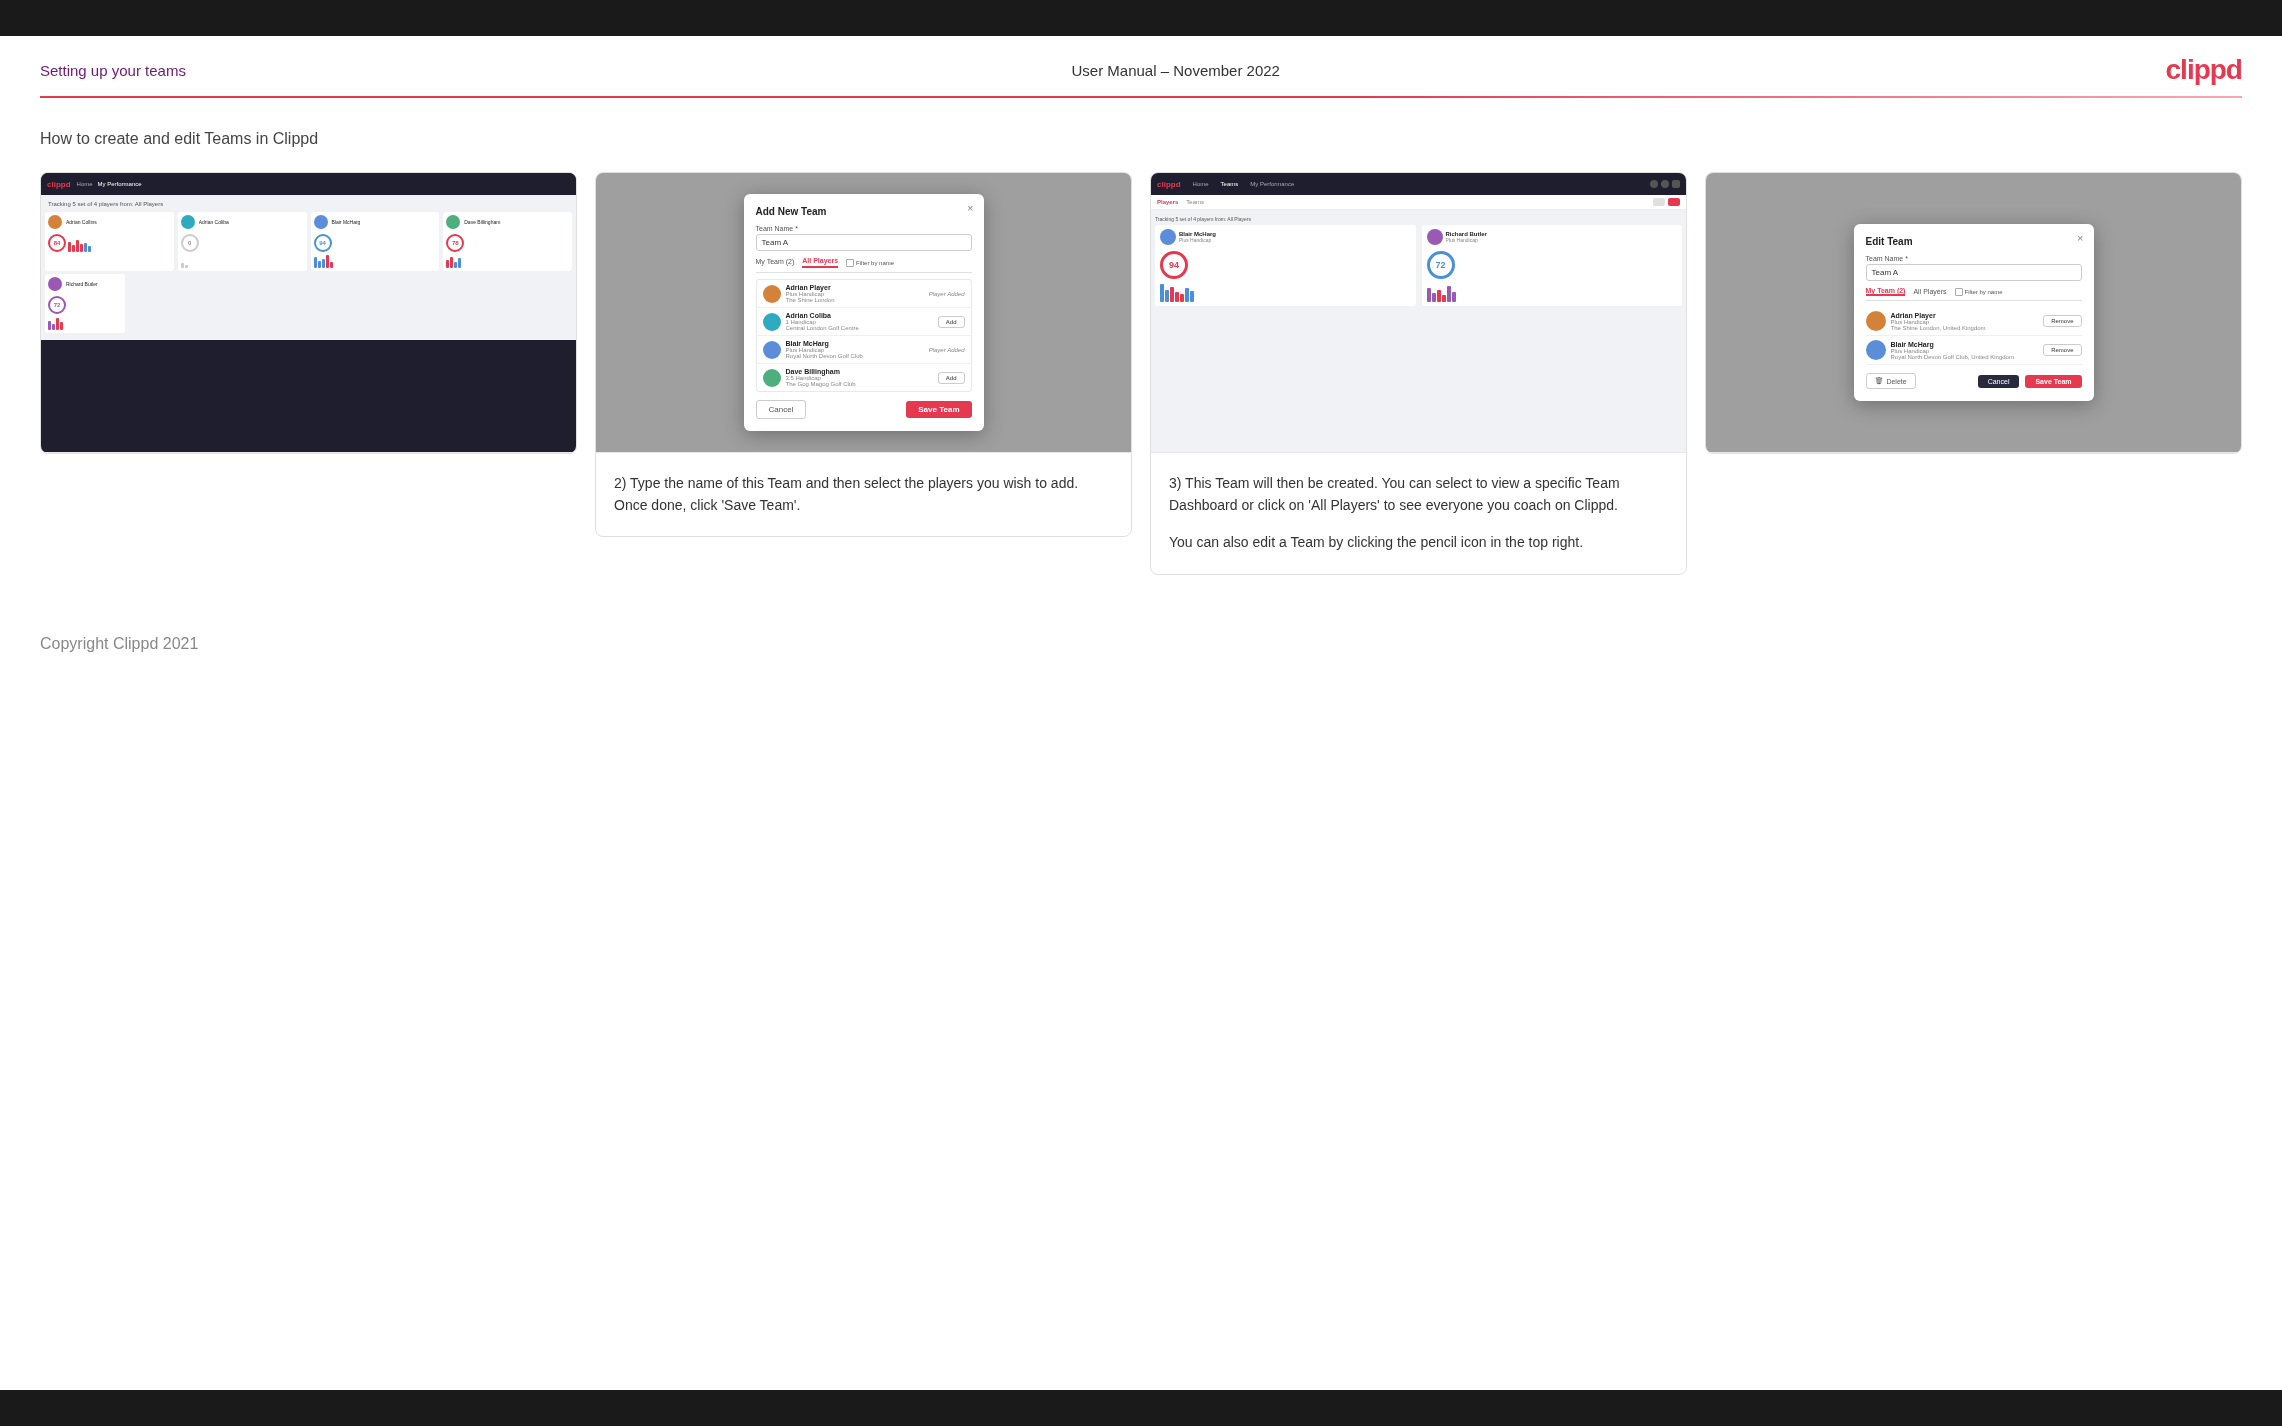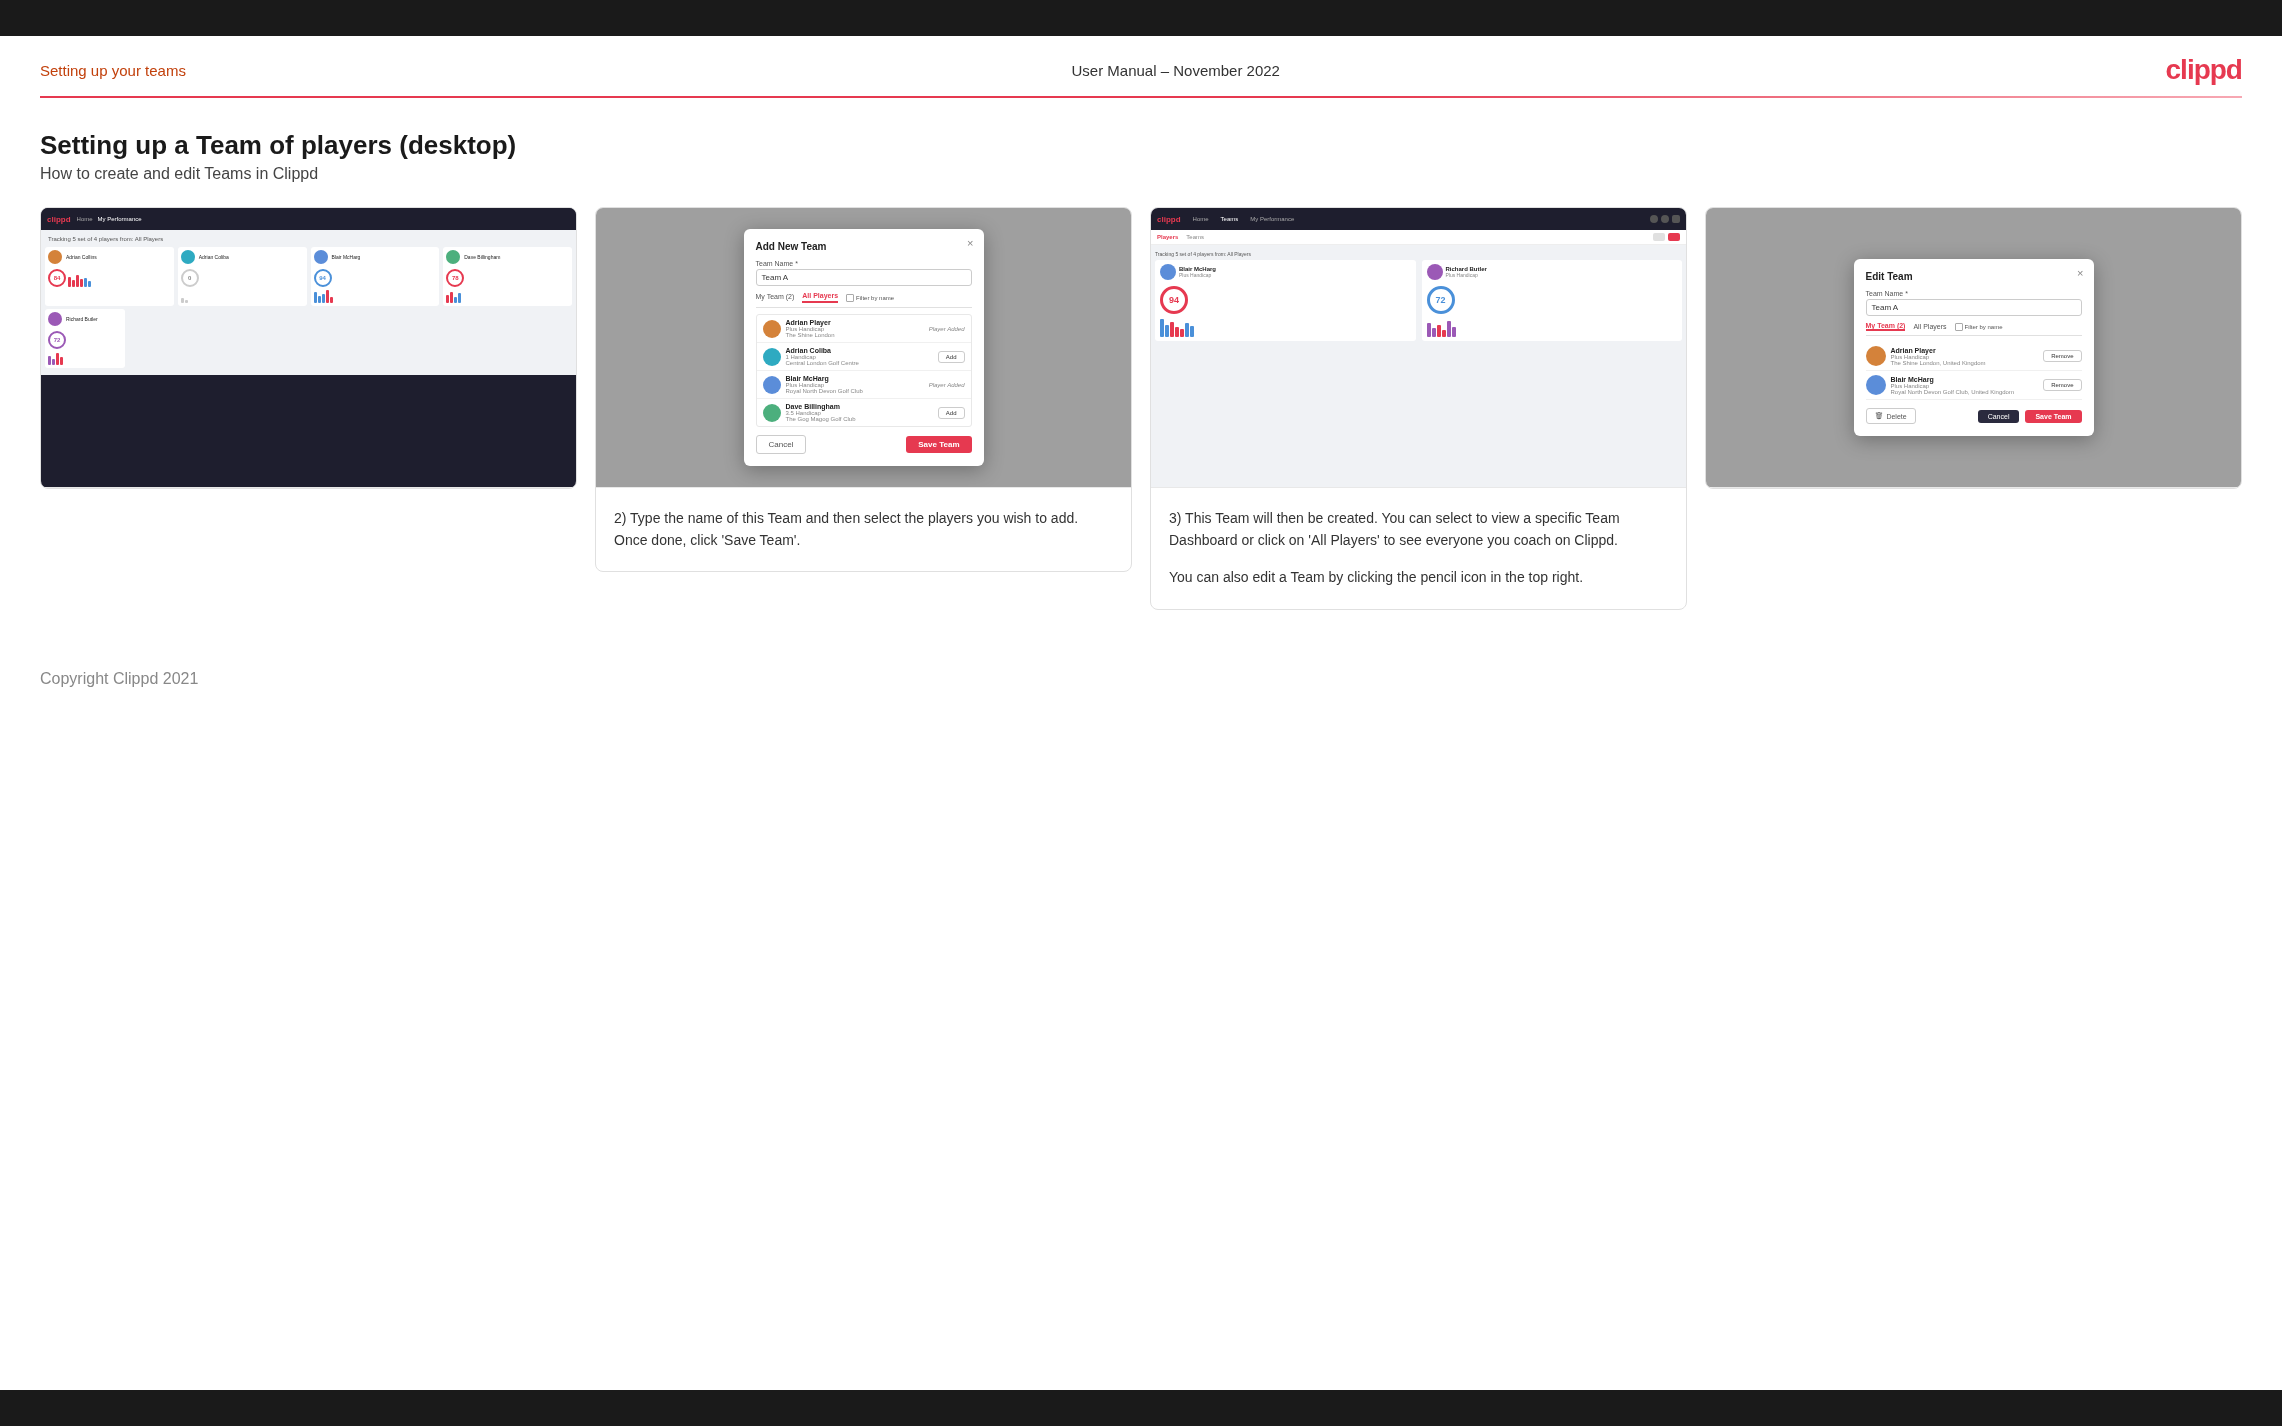--- a/index.html
+++ b/index.html
@@ -19,21 +19,21 @@
 
     
     .header {
       display: flex;
       align-items: center;
       justify-content: space-between;
       padding: 18px 40px 10px 40px;
     }
     .header-left {
       font-size: 15px;
-      color: #c2410c;
+      color: #701a75;
     }
     .header-center {
       font-size: 15px;
       color: #333;
     }
     .header-right {
       font-size: 28px;
       font-weight: 700;
       color: #e63950;
       letter-spacing: -1px;
@@ -574,21 +574,20 @@
 <div class="top-bar"></div>
 
 <div class="header">
   <span class="header-left">Setting up your teams</span>
   <span class="header-center">User Manual – November 2022</span>
   <span class="header-right">clippd</span>
 </div>
 <div class="header-divider"></div>
 
 <div class="page-title-section">
-  <h1>Setting up a Team of players (desktop)</h1>
   <p>How to create and edit Teams in Clippd</p>
 </div>
 
 <div class="cards-container">
 
   <div class="card">
     <div class="card-screenshot">
 
       <div class="screenshot-1">
 

